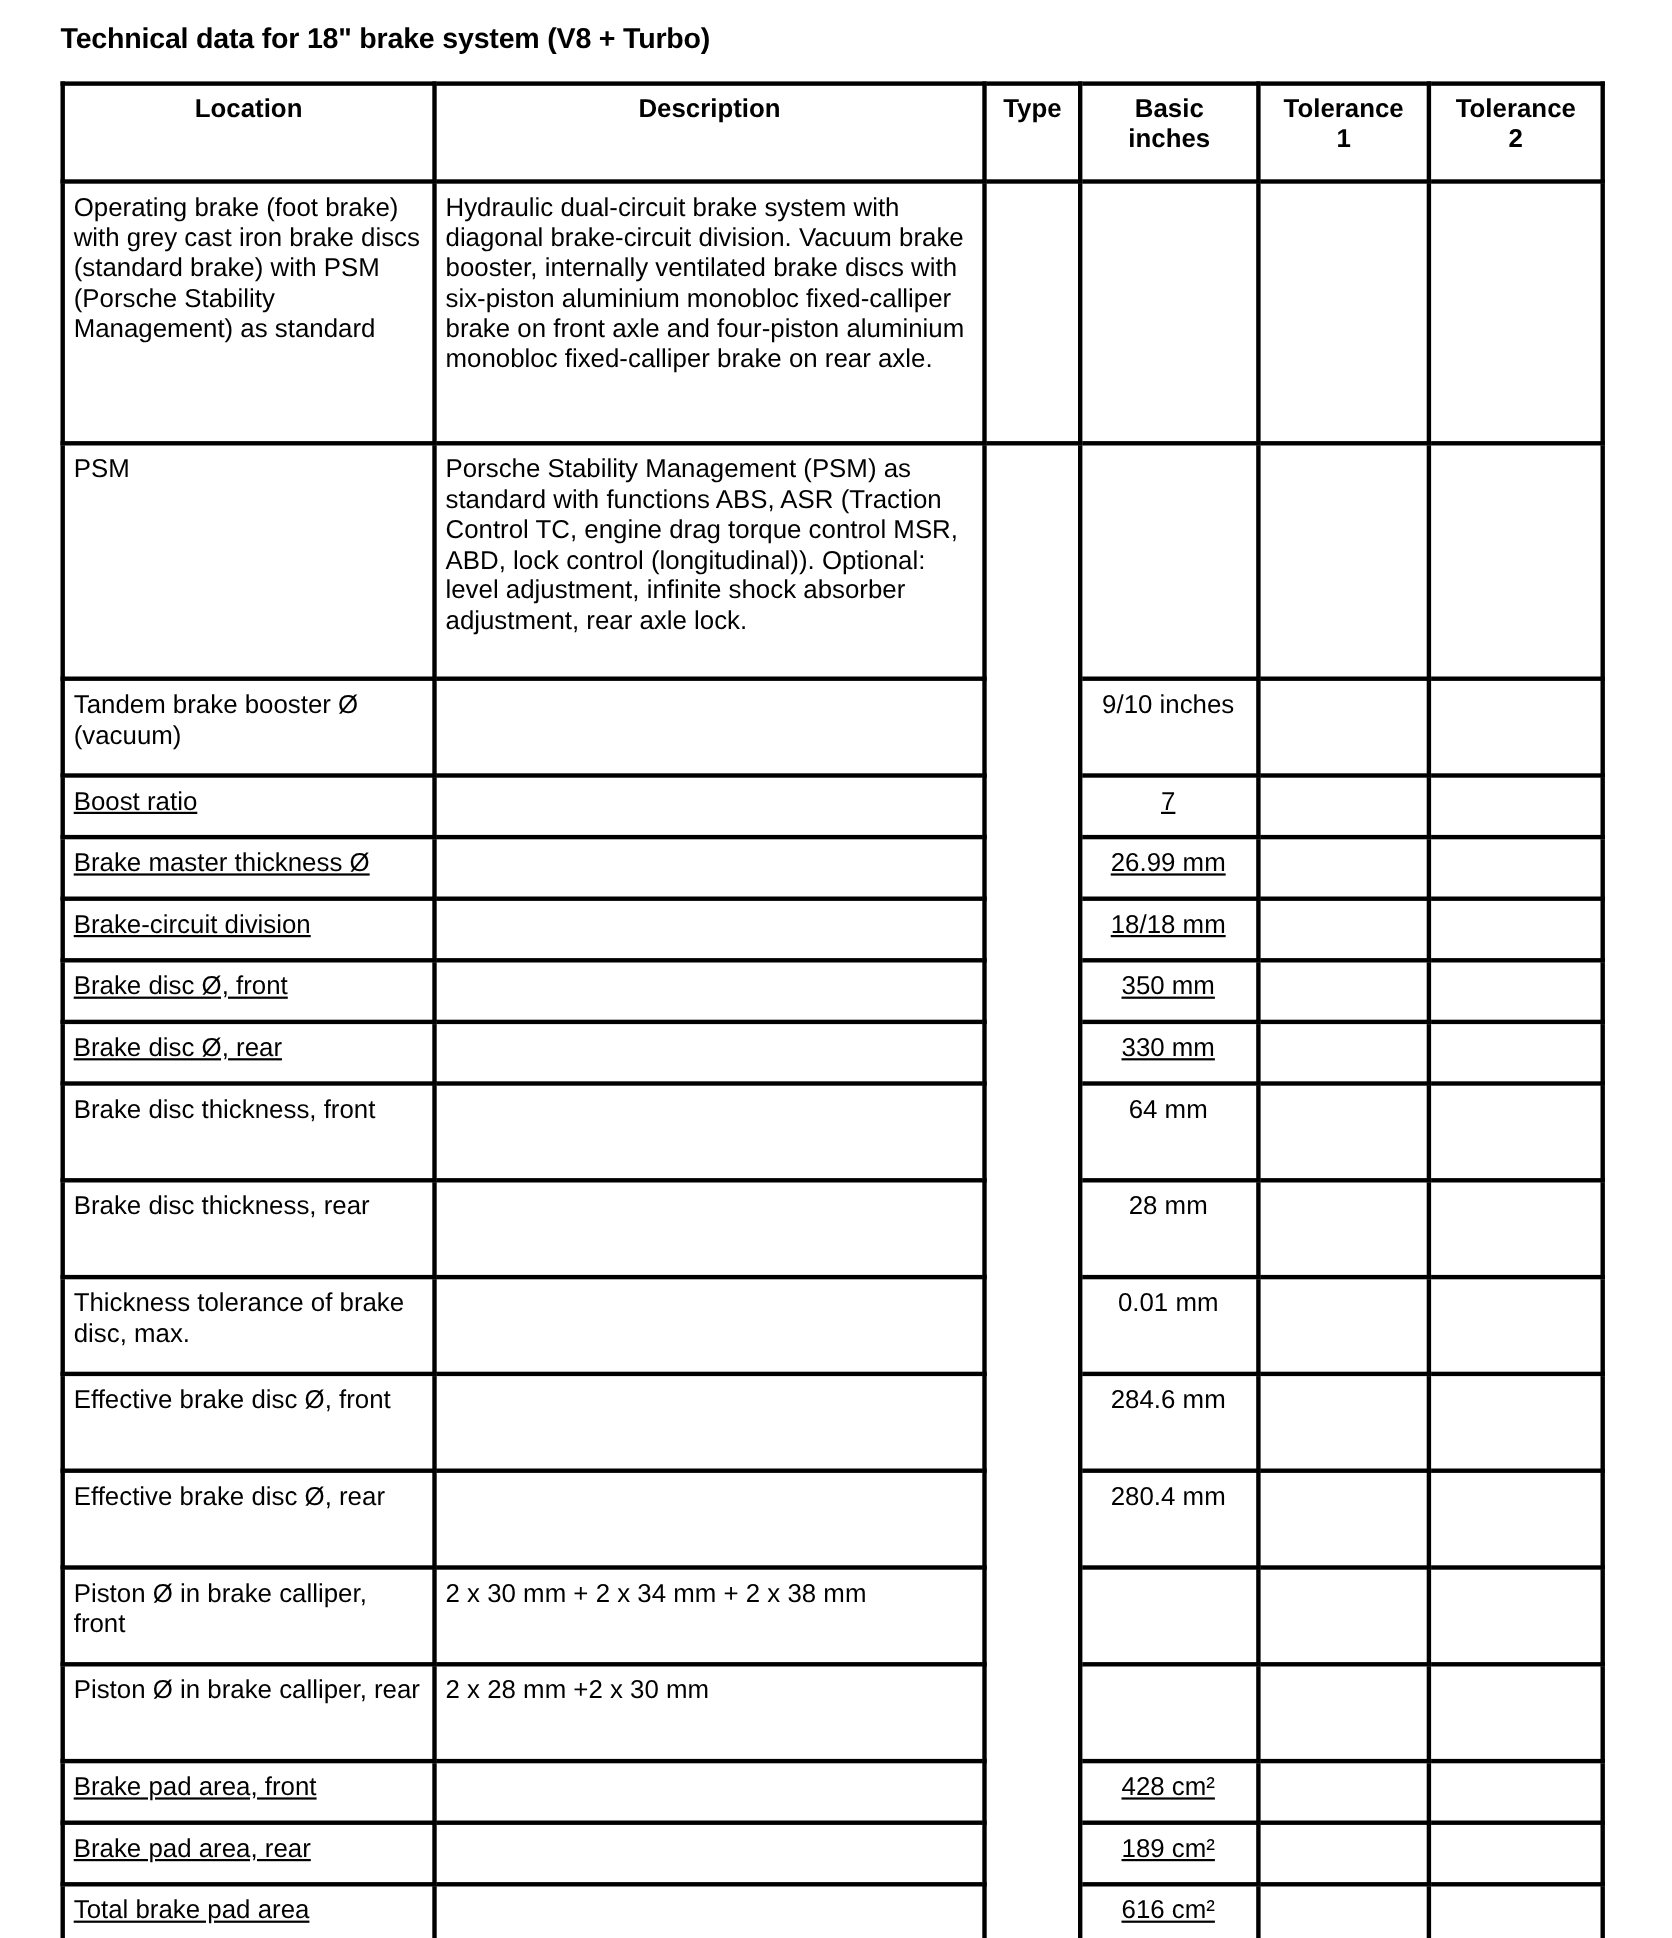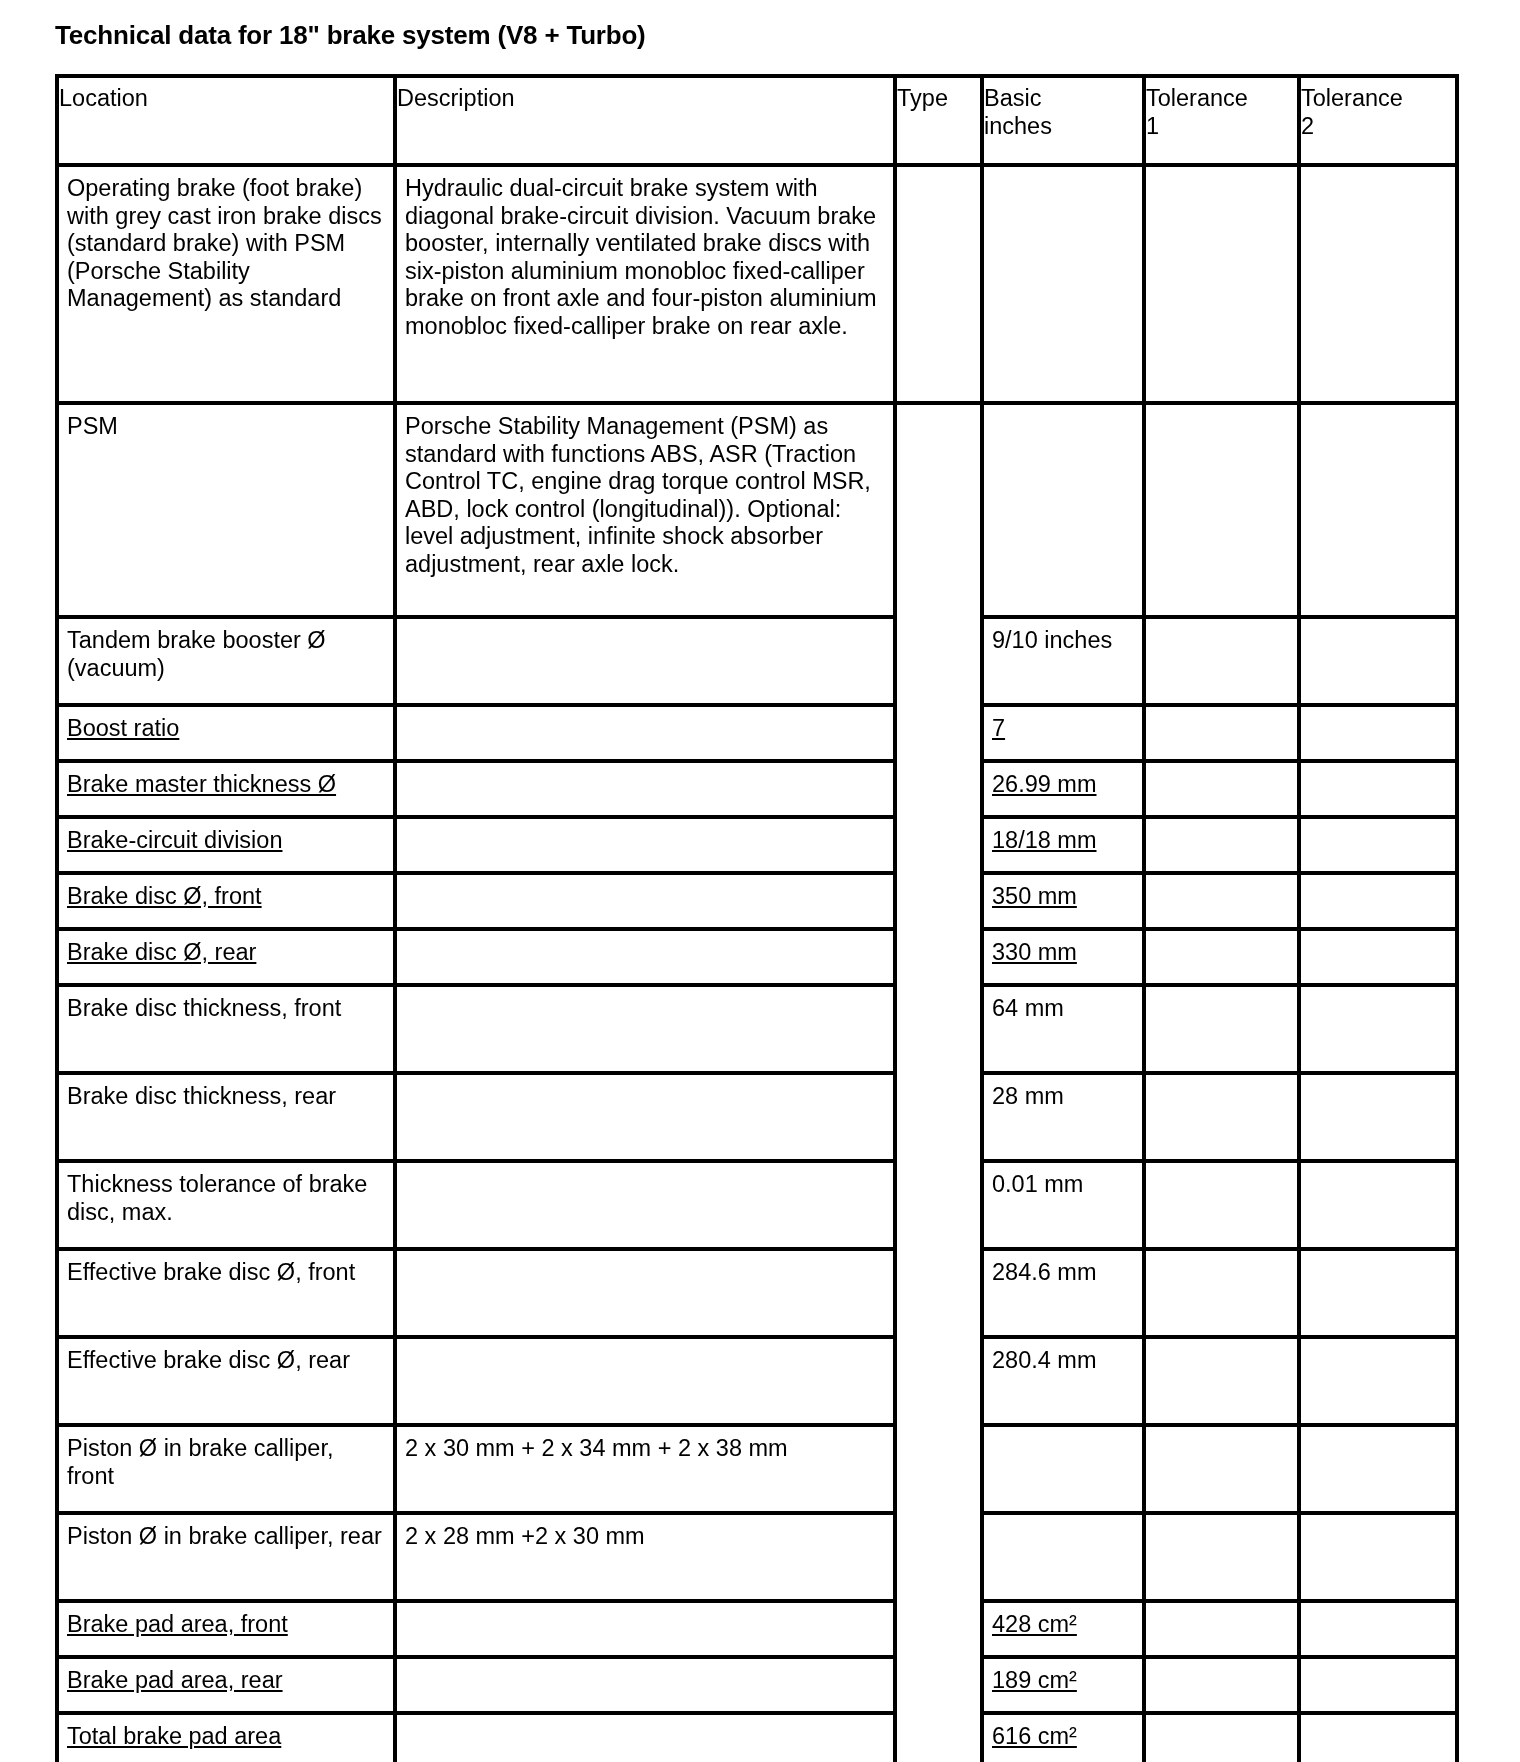--- a/index.html
+++ b/index.html
@@ -10,23 +10,23 @@
   table { position: absolute; left: 55px; top: 74px; border-collapse: collapse;
           table-layout: fixed; width: 1400px; }
   col.c-loc { width: 338px; }
   col.c-desc { width: 500px; }
   col.c-type { width: 87px; }
   col.c-basic { width: 162px; }
   col.c-tol1 { width: 155px; }
   col.c-tol2 { width: 158px; }
   th, td { border: 4px solid #000000; padding: 0; vertical-align: top;
            font-size: 23.5px; line-height: 27.6px; }
-  th { font-weight: normal; text-align: left; height: 78px; padding-top: 7px; }
+  th { font-weight: bold; text-align: center; height: 78px; padding-top: 7px; }
   td { padding: 8px 8px 4px 8px; }
-  td.basic { text-align: left; padding-right: 10px; }
+  td.basic { text-align: center; padding-right: 10px; }
   td.type-merged { border-top: 4px solid #000000; }
   tr.h2 td { height: 72px; }
   tr.h1 td { height: 40px; text-decoration: underline; }
   tr.hbig1 td { height: 222px; }
   tr.hbig2 td { height: 198px; }
 </style>
 </head>
 <body>
 
 <div class="title">Technical data for 18" brake system (V8 + Turbo)</div>

